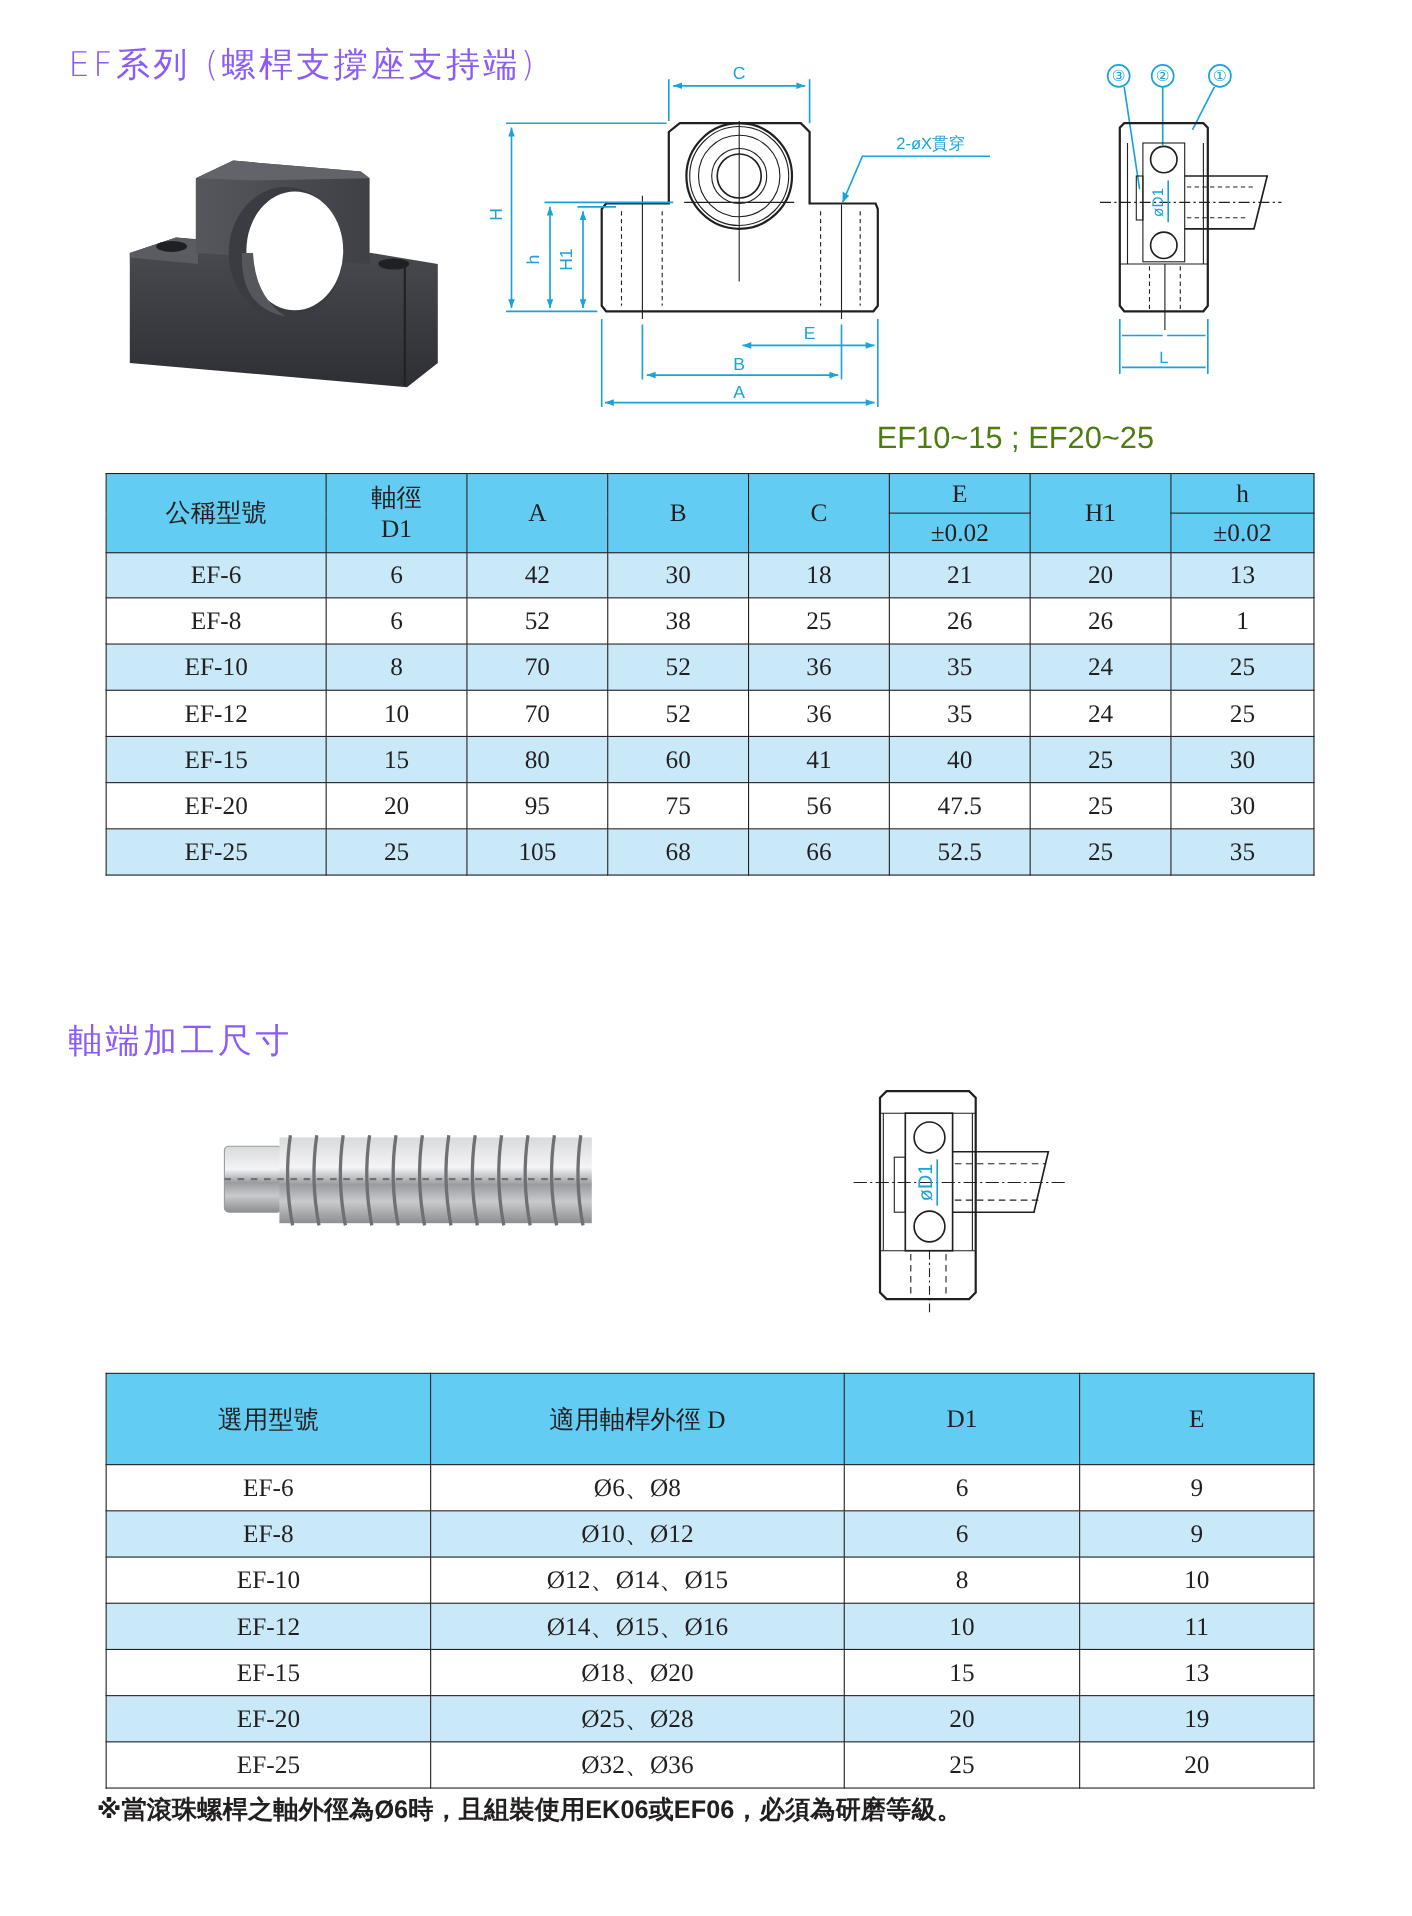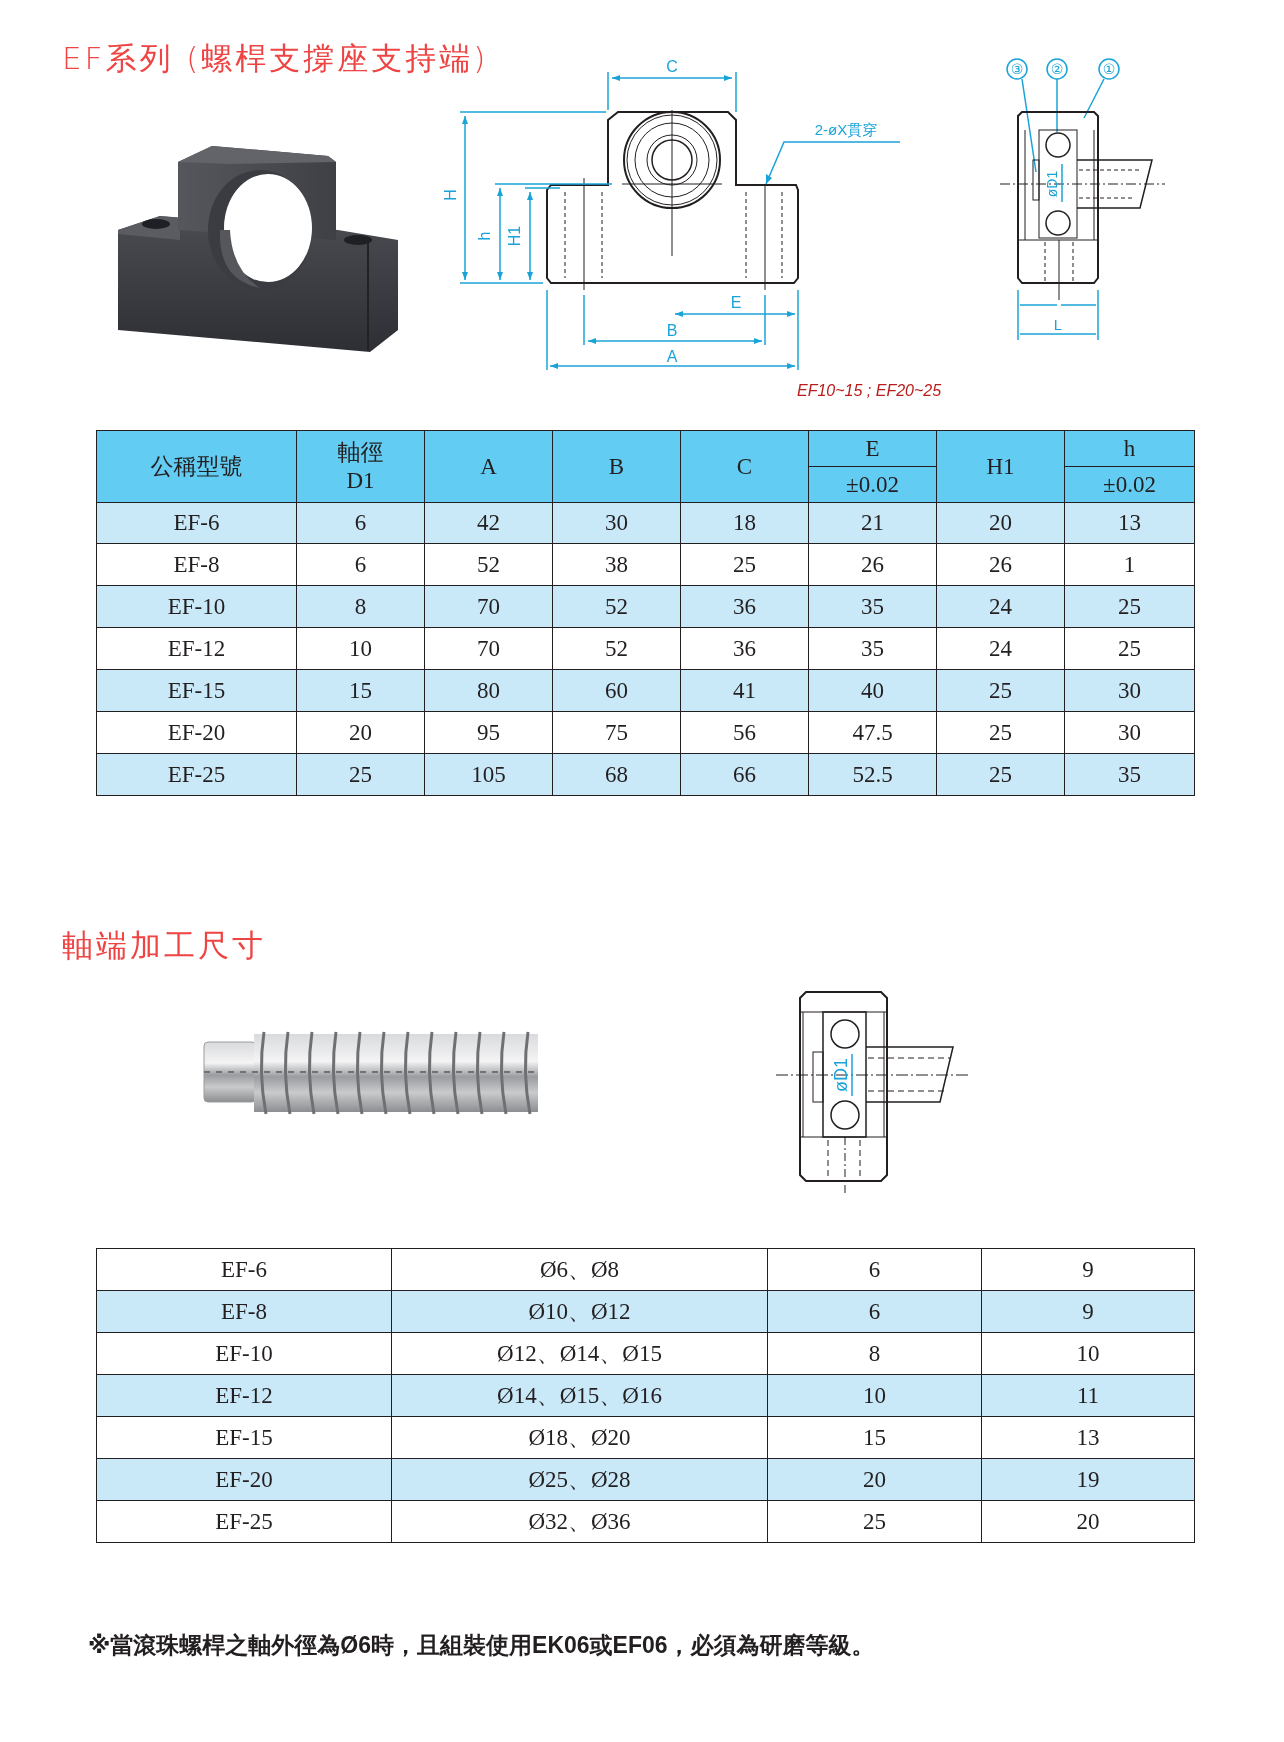--- a/index.html
+++ b/index.html
@@ -1,19 +1,19 @@
 <!DOCTYPE html>
 <html><head>
 <meta charset="utf-8">
 <style>
   html,body{margin:0;padding:0;background:#ffffff;}
   body{width:1284px;height:1742px;position:relative;overflow:hidden;font-family:"DejaVu Sans","Liberation Sans",sans-serif;color:#231f20;}
   .abs{position:absolute;}
-  .section-title{font-size:31px;letter-spacing:3px;font-weight:300;color:#ef4444;white-space:nowrap;}
-  .caption{font-size:16px;color:#b91c1c;font-family:"Liberation Sans","DejaVu Sans",sans-serif;font-style:italic;}
+  .section-title{font-size:31px;letter-spacing:3px;font-weight:300;color:#8b5cf6;white-space:nowrap;}
+  .caption{font-size:28px;color:#4d7c0f;font-family:"Liberation Sans","DejaVu Sans",sans-serif;}
   table.spec{position:absolute;border-collapse:collapse;font-family:Liberation Serif, serif;color:#231f20;table-layout:fixed;}
   table.spec td, table.spec th{border:1.5px solid #231f20;text-align:center;font-weight:normal;padding:0;font-size:23px;}
   table.spec th{background:#63ccf2;}
   table.spec tr.alt td{background:#c9e9f9;}
   table.spec tr.plain td{background:#ffffff;}
   .note{font-size:23px;color:#231f20;font-family:"Liberation Sans","DejaVu Sans",sans-serif;white-space:nowrap;font-weight:bold;}
   svg text{font-family:"Liberation Sans","DejaVu Sans",sans-serif;}
 </style>
 </head>
 <body>
@@ -328,20 +328,26 @@
 </svg>
 
 <table class="spec" style="left:96px;top:1248px;width:1098px;">
   <colgroup>
     <col style="width:295px">
       <col style="width:376px">
       <col style="width:214px">
       <col style="width:213px">
   </colgroup>
   <tbody>
+      <tr style="height:83px;">
+    <th>選用型號</th>
+    <th>適用軸桿外徑 D</th>
+    <th>D1</th>
+    <th>E</th>
+  </tr>
   <tr class="plain" style="height:42px;">
     <td>EF-6</td>
         <td>Ø6、Ø8</td>
         <td>6</td>
         <td>9</td>
   </tr>
   <tr class="alt" style="height:42px;">
     <td>EF-8</td>
         <td>Ø10、Ø12</td>
         <td>6</td>

